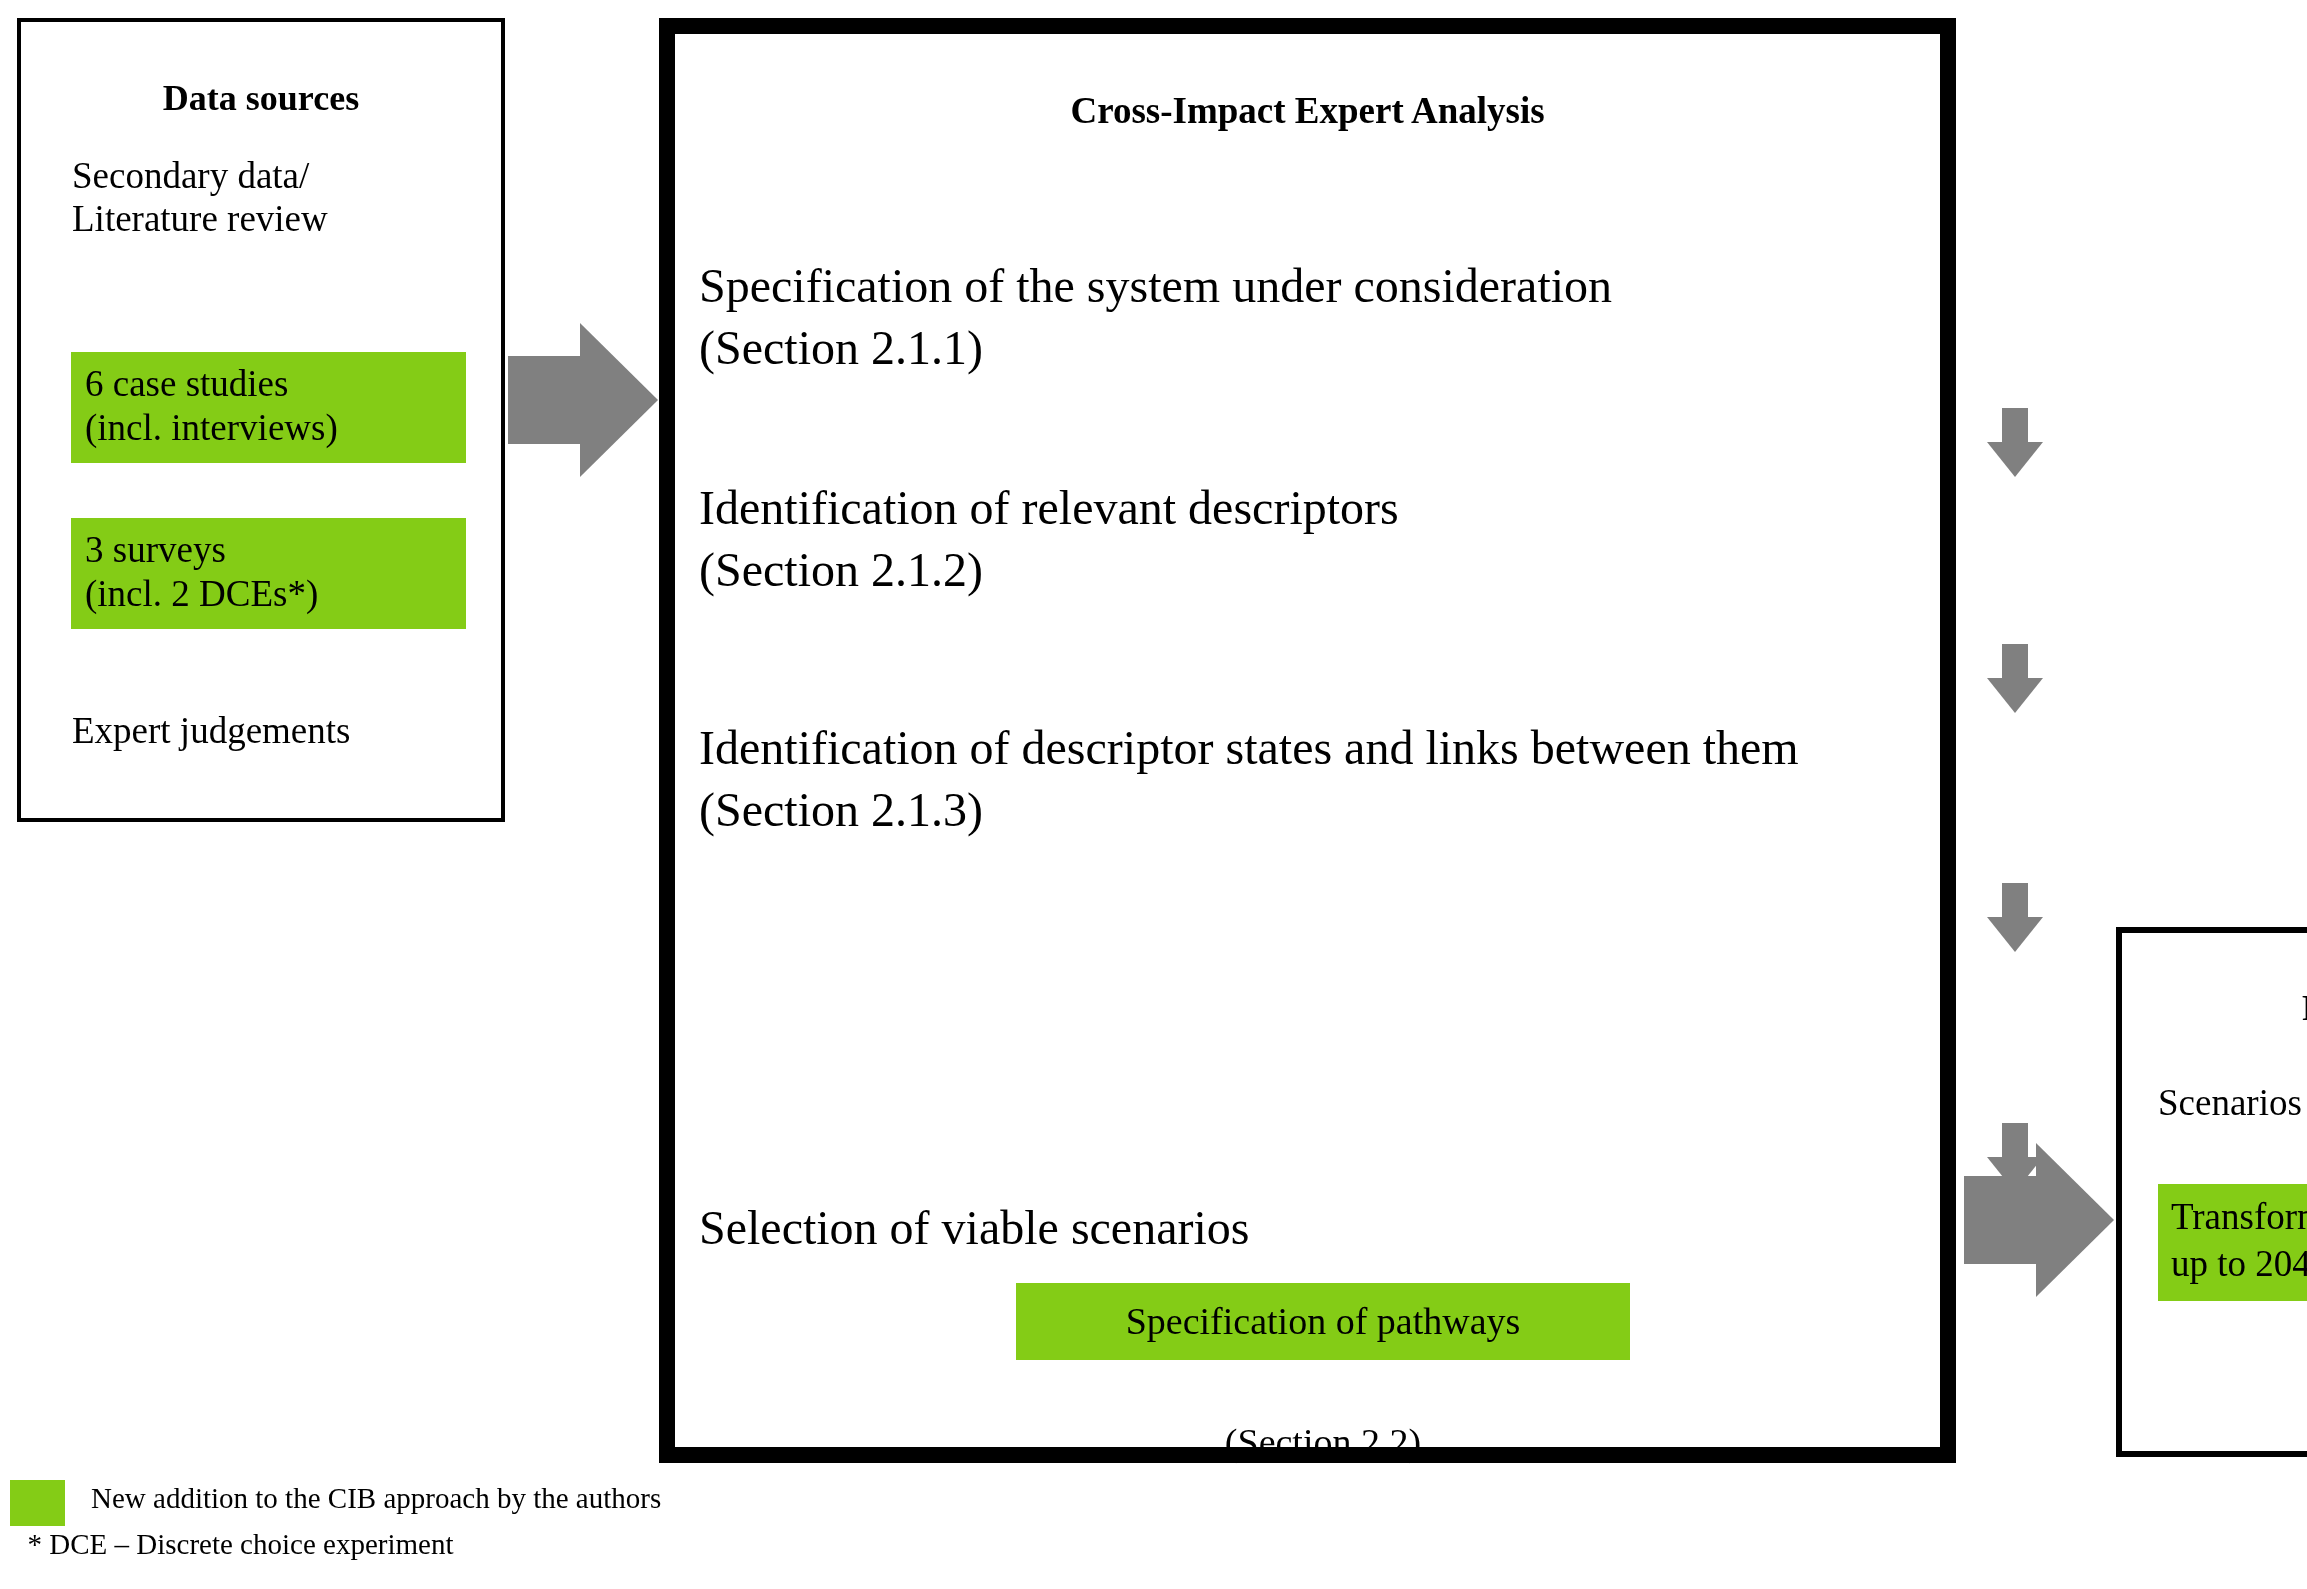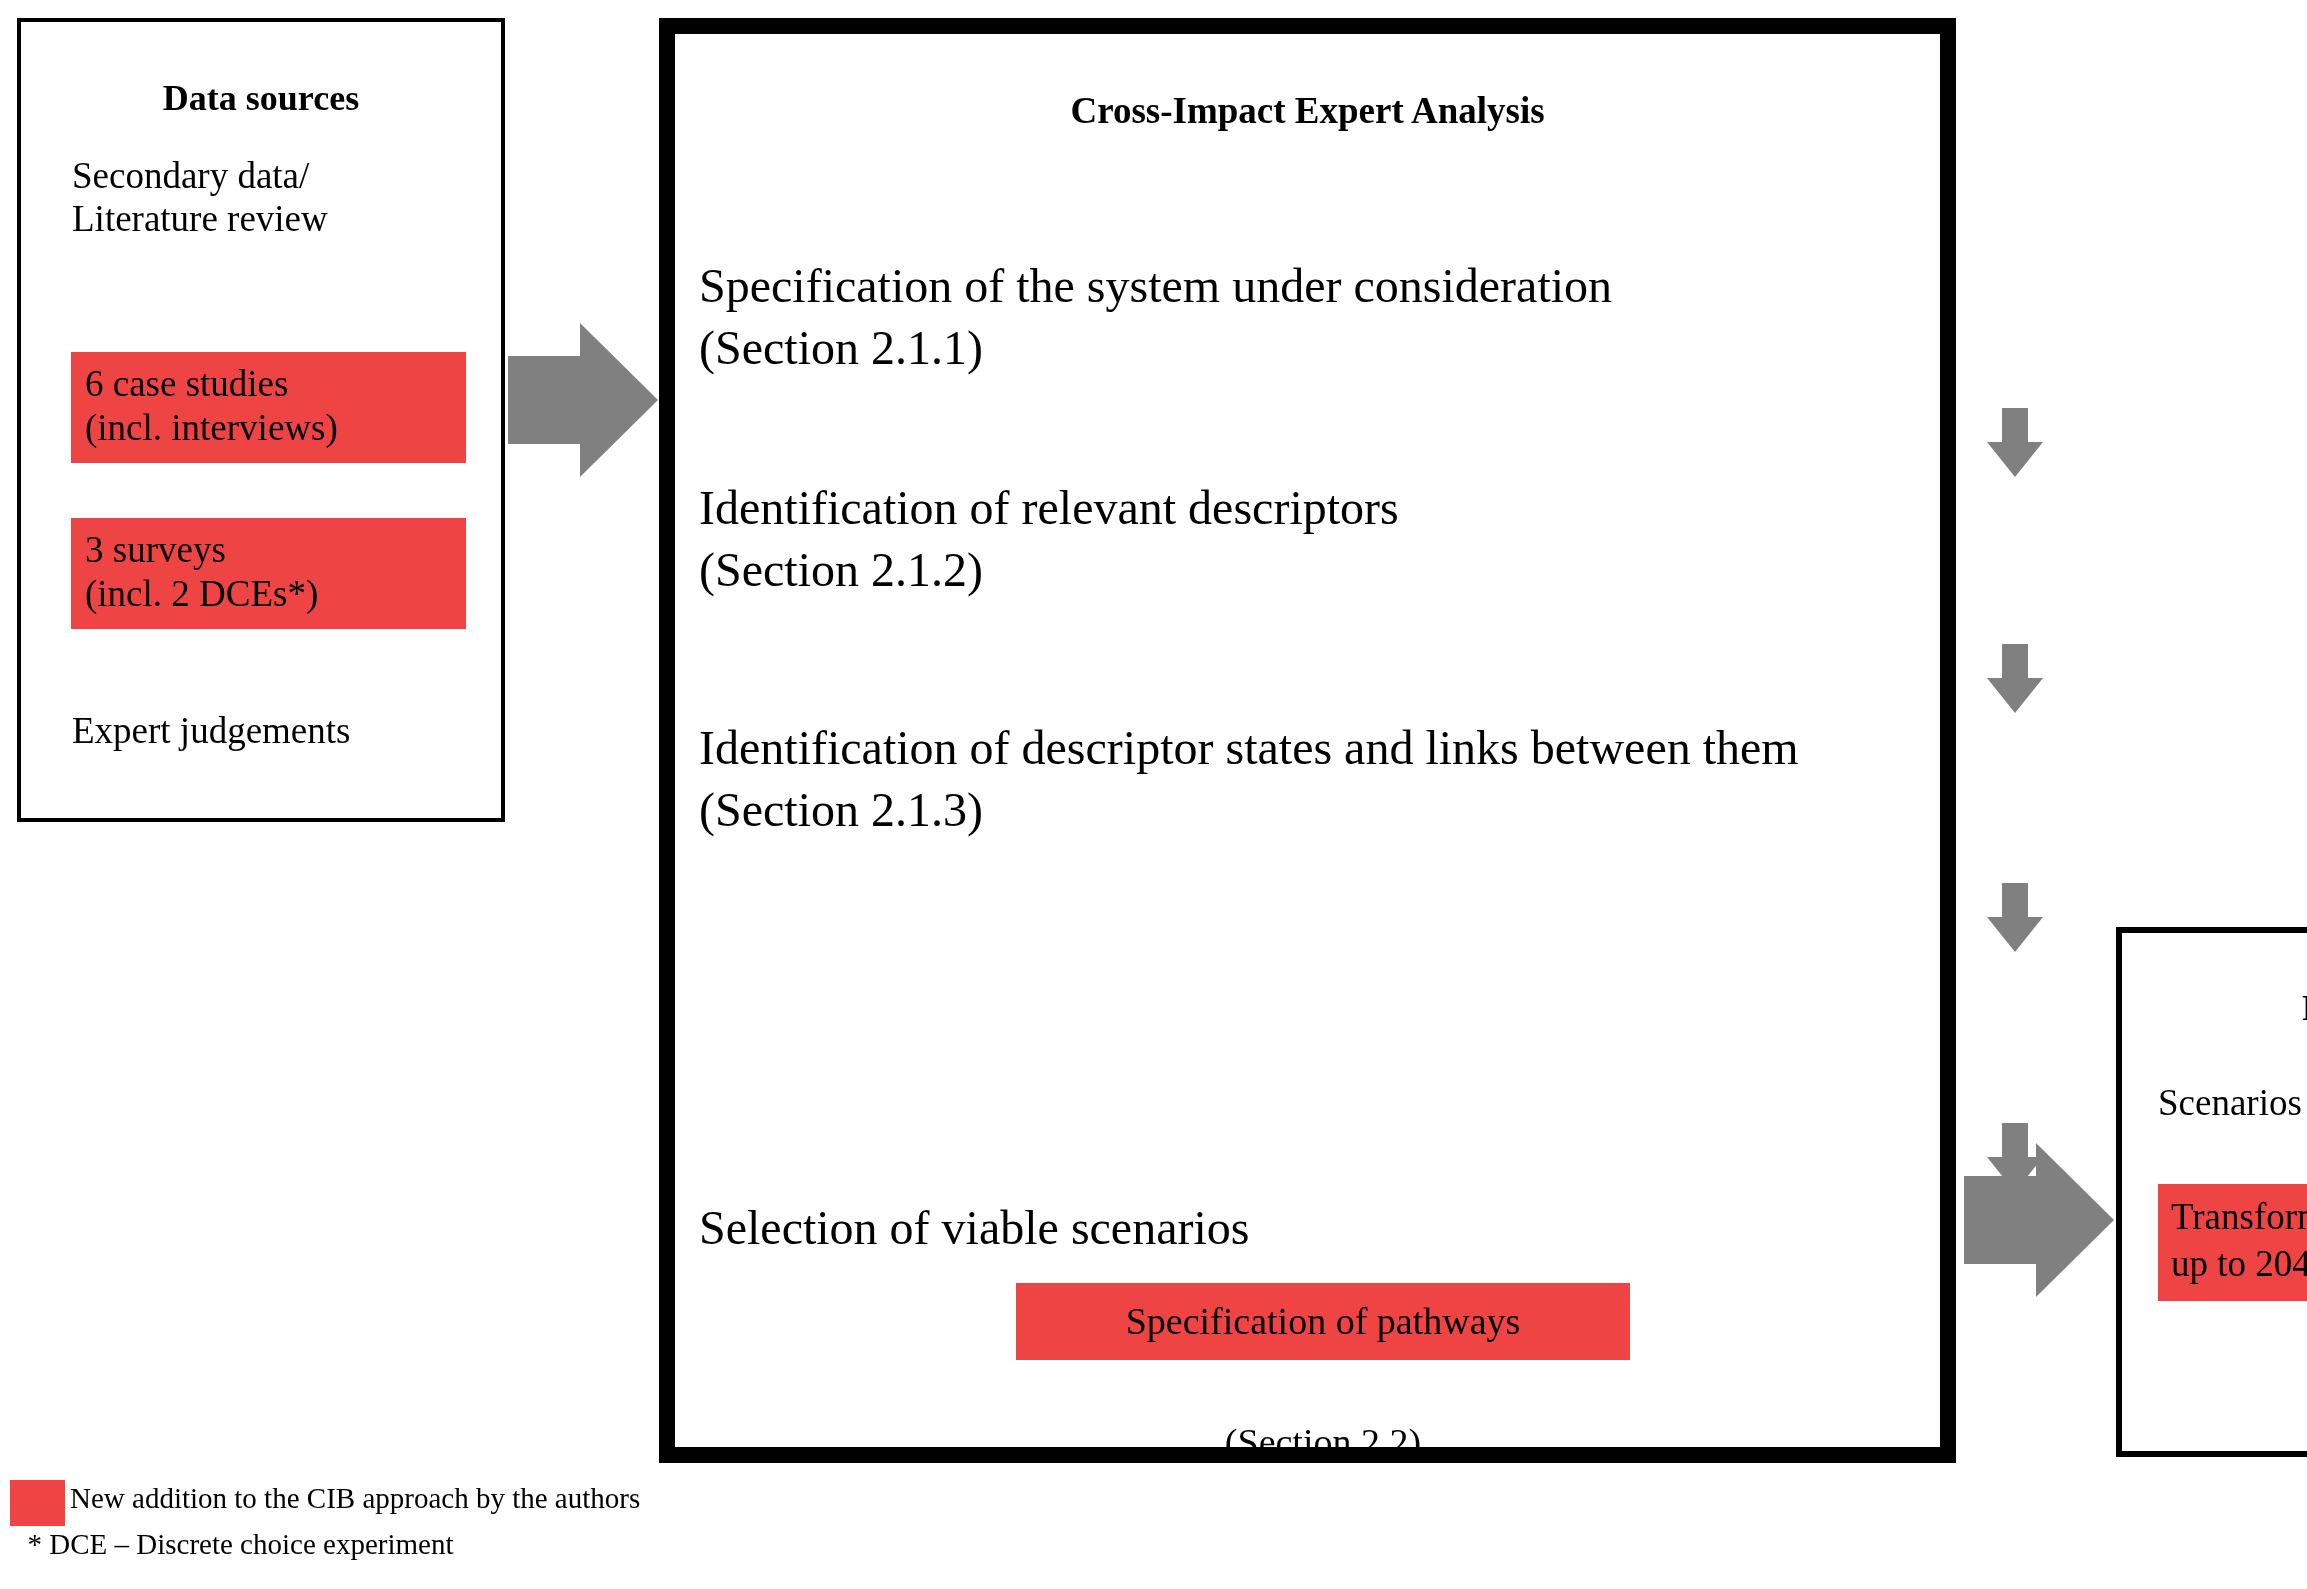--- a/index.html
+++ b/index.html
@@ -10,21 +10,21 @@
   #data-sources-box{left:17px;top:17.5px;width:488px;height:804px;border-width:4.6px;}
   #cib-box{left:659px;top:17.5px;width:1297px;height:1445px;border-width:16px;}
   #results-box{left:2116px;top:927px;width:484px;height:530px;border-width:6px;}
 
   .title{position:absolute;width:100%;left:0;text-align:center;font-weight:bold;}
   .txt{position:absolute;}
 
   
   #ds-title{top:55px;font-size:36px;}
   #ds-sec{left:51px;top:132px;font-size:37px;line-height:1.18;}
-  .green{background:#ef4444;}
+  .green{background:#84cc16;}
   #ds-case{left:50px;top:330px;width:395px;font-size:37px;line-height:1.2;
            padding:10px 14px 13px 14px;box-sizing:border-box;}
   #ds-surv{left:50px;top:496px;width:395px;font-size:37px;line-height:1.2;
            padding:10px 14px 13px 14px;box-sizing:border-box;}
   #ds-expert{left:51px;top:687px;font-size:37px;}
 
   
   #cib-title{top:55px;font-size:37px;}
   .step{position:absolute;left:24px;width:1264px;text-align:left;
         font-size:48px;line-height:1.30;}
@@ -59,21 +59,21 @@
 
   
   #res-title{top:54px;font-size:36px;}
   #res-scen{left:36px;top:148px;font-size:37px;}
   #res-green{position:absolute;left:36px;top:251px;width:413px;
              font-size:37px;line-height:1.26;padding:10px 13px 14px 13px;box-sizing:border-box;}
 
   
   #legend{position:absolute;left:10px;top:1480px;width:1107px;}
   #legend-swatch{position:absolute;left:0px;top:0px;width:55px;height:46px;}
-  #legend-line1{position:absolute;left:60px;top:2.3px;font-size:29px;}
+  #legend-line1{position:absolute;left:81px;top:2.3px;font-size:29px;}
   #legend-line2{position:absolute;left:17.5px;top:48px;font-size:29px;}
 </style>
 </head>
 <body>
 
 <div class="box" id="data-sources-box">
   <div class="title" id="ds-title">Data sources</div>
   <div class="txt" id="ds-sec" style="white-space:pre-line;">Secondary data/
 Literature review</div>
   <div class="txt green" id="ds-case" style="white-space:pre-line;">6 case studies

